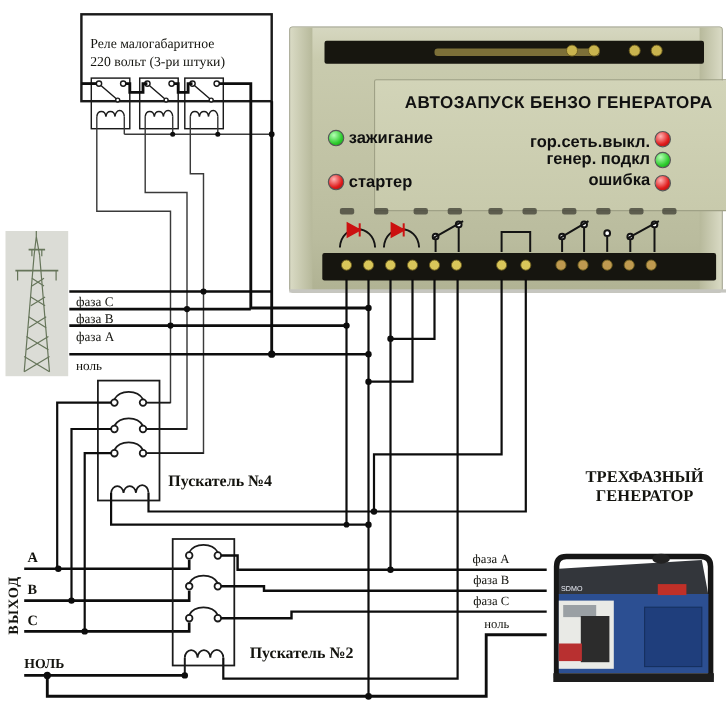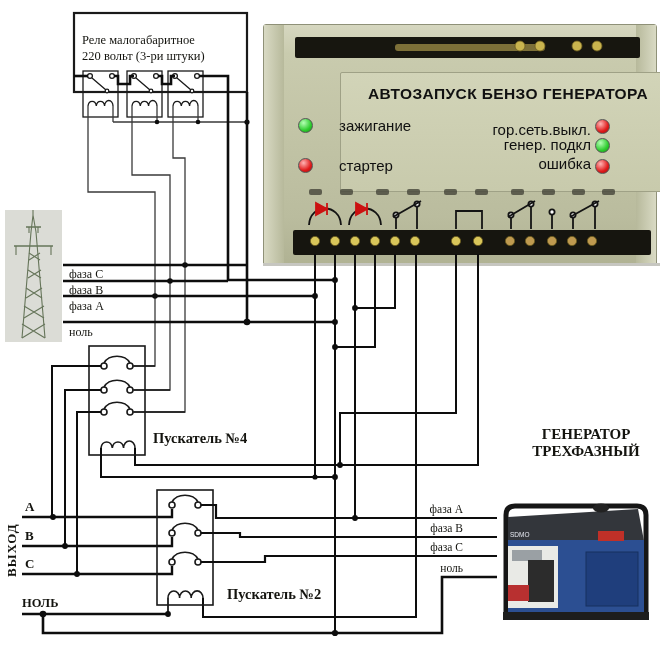--- a/index.html
+++ b/index.html
@@ -20,21 +20,21 @@
   #dev-top-recess{position:absolute;left:31px;top:12px;width:345px;height:21px;
           background:#17160f;border-radius:2px;}
   #dev-brass{position:absolute;left:100px;top:7px;width:150px;height:7px;background:#7d7038;border-radius:3px;}
   #dev-face{position:absolute;left:32px;top:47px;width:334px;height:118px;
           background:linear-gradient(180deg,#d2d4b8,#c8caac);border:1px solid #9fa186;border-radius:2px;margin-left:44px;}
   #dev-title{position:absolute;left:0;right:0;top:12px;text-align:center;
           font-weight:bold;font-size:15.5px;letter-spacing:.4px;color:#111;}
   .led{position:absolute;width:13px;height:13px;border-radius:50%;border:1px solid #555;}
   .led.green{background:radial-gradient(circle at 35% 30%,#b4ffb4,#2ecc2e 60%,#129412);}
   .led.red{background:radial-gradient(circle at 35% 30%,#ffb4b4,#e01b1b 60%,#9c0f0f);}
-  .ledlbl{position:absolute;font-size:15px;color:#101010;font-weight:400;margin-left:22px;}
+  .ledlbl{position:absolute;font-size:15px;color:#101010;font-weight:700;}
   .tab{position:absolute;top:164px;width:13px;height:6px;background:#45453a;border-radius:2px;opacity:.8;}
   #dev-bottom-strip{position:absolute;left:29px;top:205px;width:358px;height:25px;
           background:#16150f;border-radius:2px;}
   #dev-shadow{left:263px;top:263px;width:397px;height:3px;background:#c6c6c0;}
 
   
   #tower-photo{left:5px;top:210px;width:57px;height:132px;background:#dbdcd6;}
   svg#overlay{position:absolute;left:0;top:0;}
   text.svgtext{font-family:"Liberation Sans", sans-serif;}
 </style>
@@ -299,22 +299,22 @@
   <div class="lbl serif" style="left:153px;top:430px;font-size:14.5px;font-weight:bold;">Пускатель №4</div>
   <div class="lbl serif" style="left:227px;top:586px;font-size:14.5px;font-weight:bold;">Пускатель №2</div>
 
   <div class="lbl serif" style="left:-14px;top:543px;width:52px;text-align:center;font-size:13px;font-weight:bold;letter-spacing:1px;transform:rotate(-90deg);">ВЫХОД</div>
   <div class="lbl serif" style="left:25px;top:499px;font-size:13px;font-weight:bold;">А</div>
   <div class="lbl serif" style="left:25px;top:528px;font-size:13px;font-weight:bold;">В</div>
   <div class="lbl serif" style="left:25px;top:556px;font-size:13px;font-weight:bold;">С</div>
   <div class="lbl serif" style="left:22px;top:596px;font-size:12.5px;font-weight:bold;">НОЛЬ</div>
 
   <div class="lbl serif" style="left:515px;top:426px;width:142px;text-align:center;font-size:15px;font-weight:bold;line-height:1.15;">
+    <div>ТРЕХФАЗНЫЙ</div>
     <div>ГЕНЕРАТОР</div>
-    <div>ТРЕХФАЗНЫЙ</div>
   </div>
 
   <div class="lbl serif" style="left:400px;top:503px;width:63px;text-align:right;font-size:11.5px;">фаза А</div>
   <div class="lbl serif" style="left:400px;top:522px;width:63px;text-align:right;font-size:11.5px;">фаза В</div>
   <div class="lbl serif" style="left:400px;top:541px;width:63px;text-align:right;font-size:11.5px;">фаза С</div>
   <div class="lbl serif" style="left:400px;top:562px;width:63px;text-align:right;font-size:11.5px;">ноль</div>
 
 </div>
 
 </body></html>

